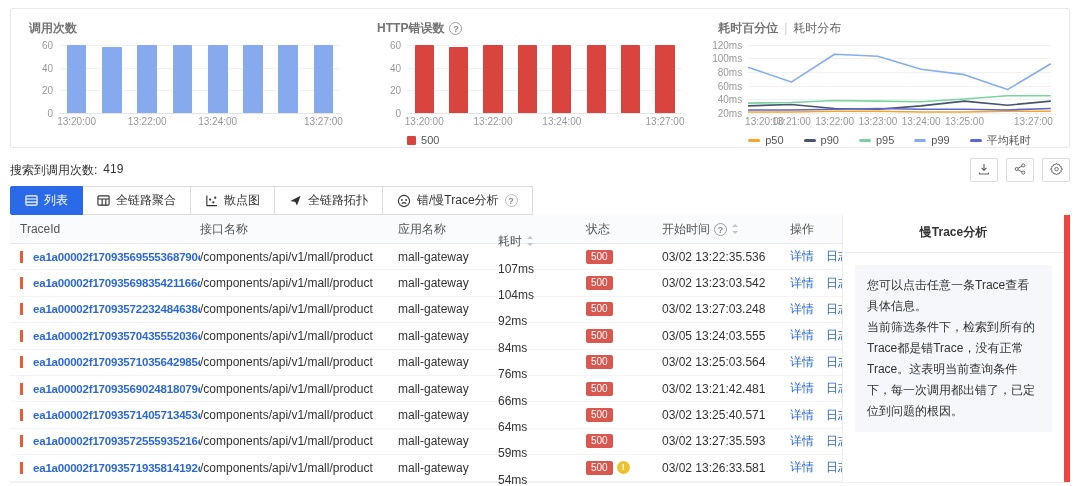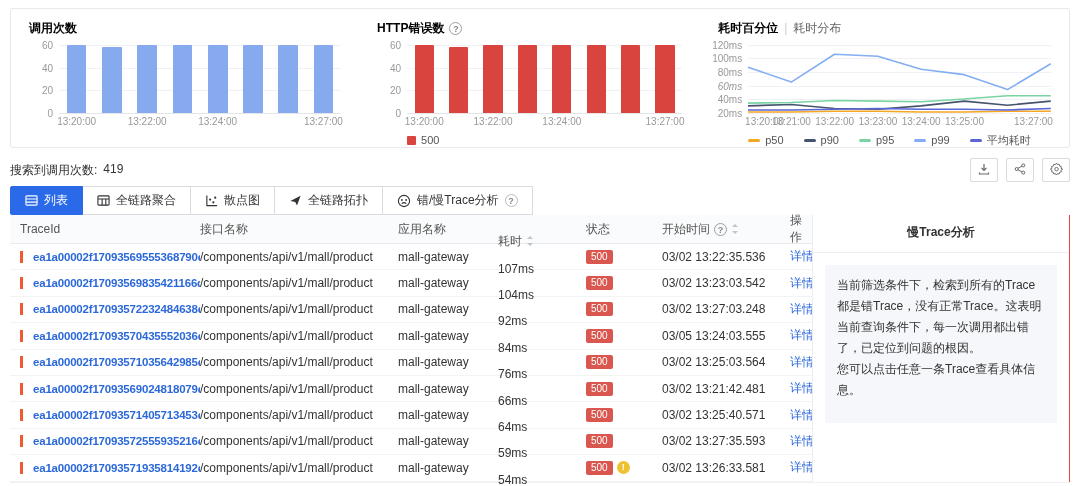--- a/index.html
+++ b/index.html
@@ -5,21 +5,21 @@
   * { margin:0; padding:0; box-sizing:border-box; }
   html,body { width:1080px; height:486px; overflow:hidden; background:#fff;
     font-family:"Liberation Sans","DejaVu Sans",sans-serif; font-size:12px; color:#333; }
 
   
   .top-card { margin:8px 10px 0; height:140px; border:1px solid #e7e9ec; border-radius:2px;
     background:#fff; display:flex; }
   .chart { position:relative; padding:9px 18px 0 8px; }
   .chart1 { width:352px; } .chart2 { width:345px; } .chart3 { width:373px; }
   .chart-title-row { height:20px; display:flex; align-items:center; gap:5px; padding-left:10px; }
-  .chart-title { font-weight:bold; color:#000000; }
+  .chart-title { font-weight:bold; color:#737373; }
   .chart-subtle { color:#666; font-weight:normal; }
   .title-sep { color:#ccc; padding:0 1px; }
   .plot { position:relative; height:76px; margin-left:40px; border-bottom:1px solid #e3e5e8; }
   .chart3 .plot { border-bottom:none; }
   .gridline { position:absolute; left:0; right:0; height:1px; background:#f0f1f3; }
   .ytick { position:absolute; left:-44px; width:38px; text-align:right; font-size:10px;
     color:#999; transform:translateY(-50%); }
   .bar { position:absolute; bottom:0; border-radius:1px 1px 0 0; }
   .xlabels { position:relative; height:15px; margin-left:40px; }
   .xlabels span { position:absolute; top:2px; font-size:10px; color:#999; white-space:nowrap; }
@@ -64,21 +64,21 @@
   .trace-link { color:var(--link); font-weight:bold; text-decoration:none; cursor:pointer;
     font-size:11.5px; letter-spacing:-0.2px; }
   .op-link { color:var(--link); cursor:pointer; margin-right:8px; }
   .badge-500 { background:var(--badge_red); color:#fff; font-size:10px; padding:2px 5px;
     border-radius:2px; line-height:1; }
   .warn-dot { width:13px; height:13px; border-radius:50%; background:var(--warn_yellow); color:#fff;
     font-size:9px; font-weight:bold; line-height:13px; text-align:center; }
   .sort-icon { cursor:pointer; display:block; }
 
   
-  .panel { width:258px; flex:none; border-left:1px solid #ebedf0; border-right:1px solid #ef4444; }
+  .panel { width:228px; flex:none; border-left:1px solid #ebedf0; border-right:6px solid #ef4444; }
   .panel-tabs { height:38px; display:flex; justify-content:center; gap:26px;
     border-bottom:1px solid #ebedf0; }
   .ptab { display:flex; align-items:center; font-weight:bold; color:#333; cursor:pointer;
     border-bottom:2px solid transparent; }
   .ptab.active { color:var(--accent); border-bottom-color:var(--accent); }
   .panel-body { margin:12px; background:#f6f7fa; border-radius:2px; padding:10px 12px;
     min-height:158px; line-height:1.75; color:#333; }
 </style>
 </head>
 <body>
@@ -155,21 +155,21 @@
       <span class="chart-title">耗时百分位</span>
       <span class="title-sep">|</span>
       <span class="chart-subtle">耗时分布</span>
     </div>
     <div class="plot">
         <div class="gridline" style="top: 98.2143%;"></div>
         <span class="ytick" style="top: 98.2143%;">20ms</span>
         <div class="gridline" style="top: 80.3571%;"></div>
         <span class="ytick" style="top: 80.3571%;">40ms</span>
         <div class="gridline" style="top: 62.5%;"></div>
-        <span class="ytick" style="top: 62.5%; font-style: italic;">60ms</span>
+        <span class="ytick" style="top: 62.5%;">60ms</span>
         <div class="gridline" style="top: 44.6429%;"></div>
         <span class="ytick" style="top: 44.6429%;">80ms</span>
         <div class="gridline" style="top: 26.7857%;"></div>
         <span class="ytick" style="top: 26.7857%;">100ms</span>
         <div class="gridline" style="top: 8.92857%;"></div>
         <span class="ytick" style="top: 8.92857%;">120ms</span>
         <svg viewBox="0 0 100 100" preserveAspectRatio="none">
           <polyline points="0.00,97.32 14.29,97.32 28.57,96.43 42.86,96.43 57.14,97.32 71.43,97.32 85.71,96.43 100.00,96.43" fill="none" stroke="#f5a623" stroke-width="1.6" vector-effect="non-scaling-stroke" stroke-linejoin="round"></polyline>
           <polyline points="0.00,89.29 14.29,87.50 28.57,92.86 42.86,93.75 57.14,89.29 71.43,83.04 85.71,88.39 100.00,83.04" fill="none" stroke="#47546e" stroke-width="1.6" vector-effect="non-scaling-stroke" stroke-linejoin="round"></polyline>
           <polyline points="0.00,85.71 14.29,84.82 28.57,82.14 42.86,83.04 57.14,83.93 71.43,80.36 85.71,75.89 100.00,75.89" fill="none" stroke="#7bd3a4" stroke-width="1.6" vector-effect="non-scaling-stroke" stroke-linejoin="round"></polyline>
@@ -560,17 +560,17 @@
           </div>
         </div>
       </div>
   </div>
 
   <div class="panel">
     <div class="panel-tabs">
       <div class="ptab">慢Trace分析</div>
     </div>
     <div class="panel-body">
+      <div>您可以点击任意一条Trace查看具体信息。</div>
       <div>当前筛选条件下，检索到所有的Trace都是错Trace，没有正常Trace。这表明当前查询条件下，每一次调用都出错了，已定位到问题的根因。</div>
-      <div>您可以点击任意一条Trace查看具体信息。</div>
     </div>
   </div>
 </div>
 
 </body></html>

